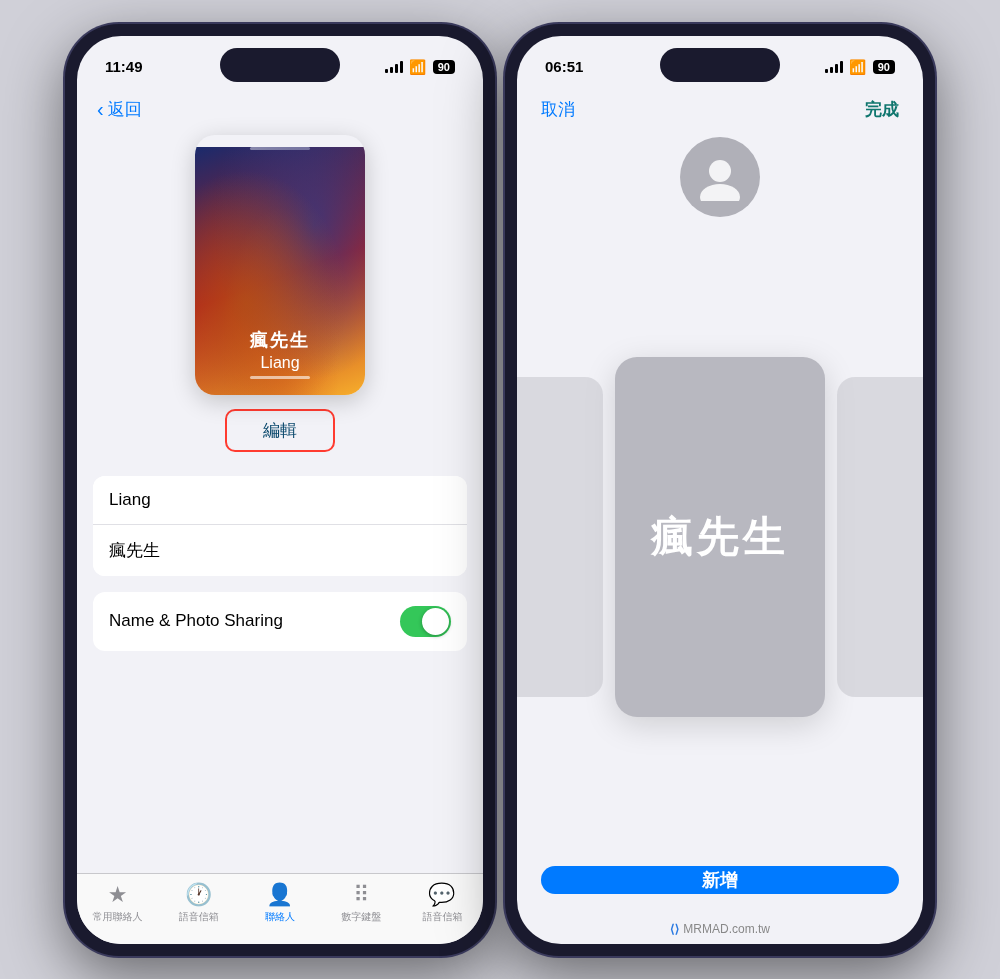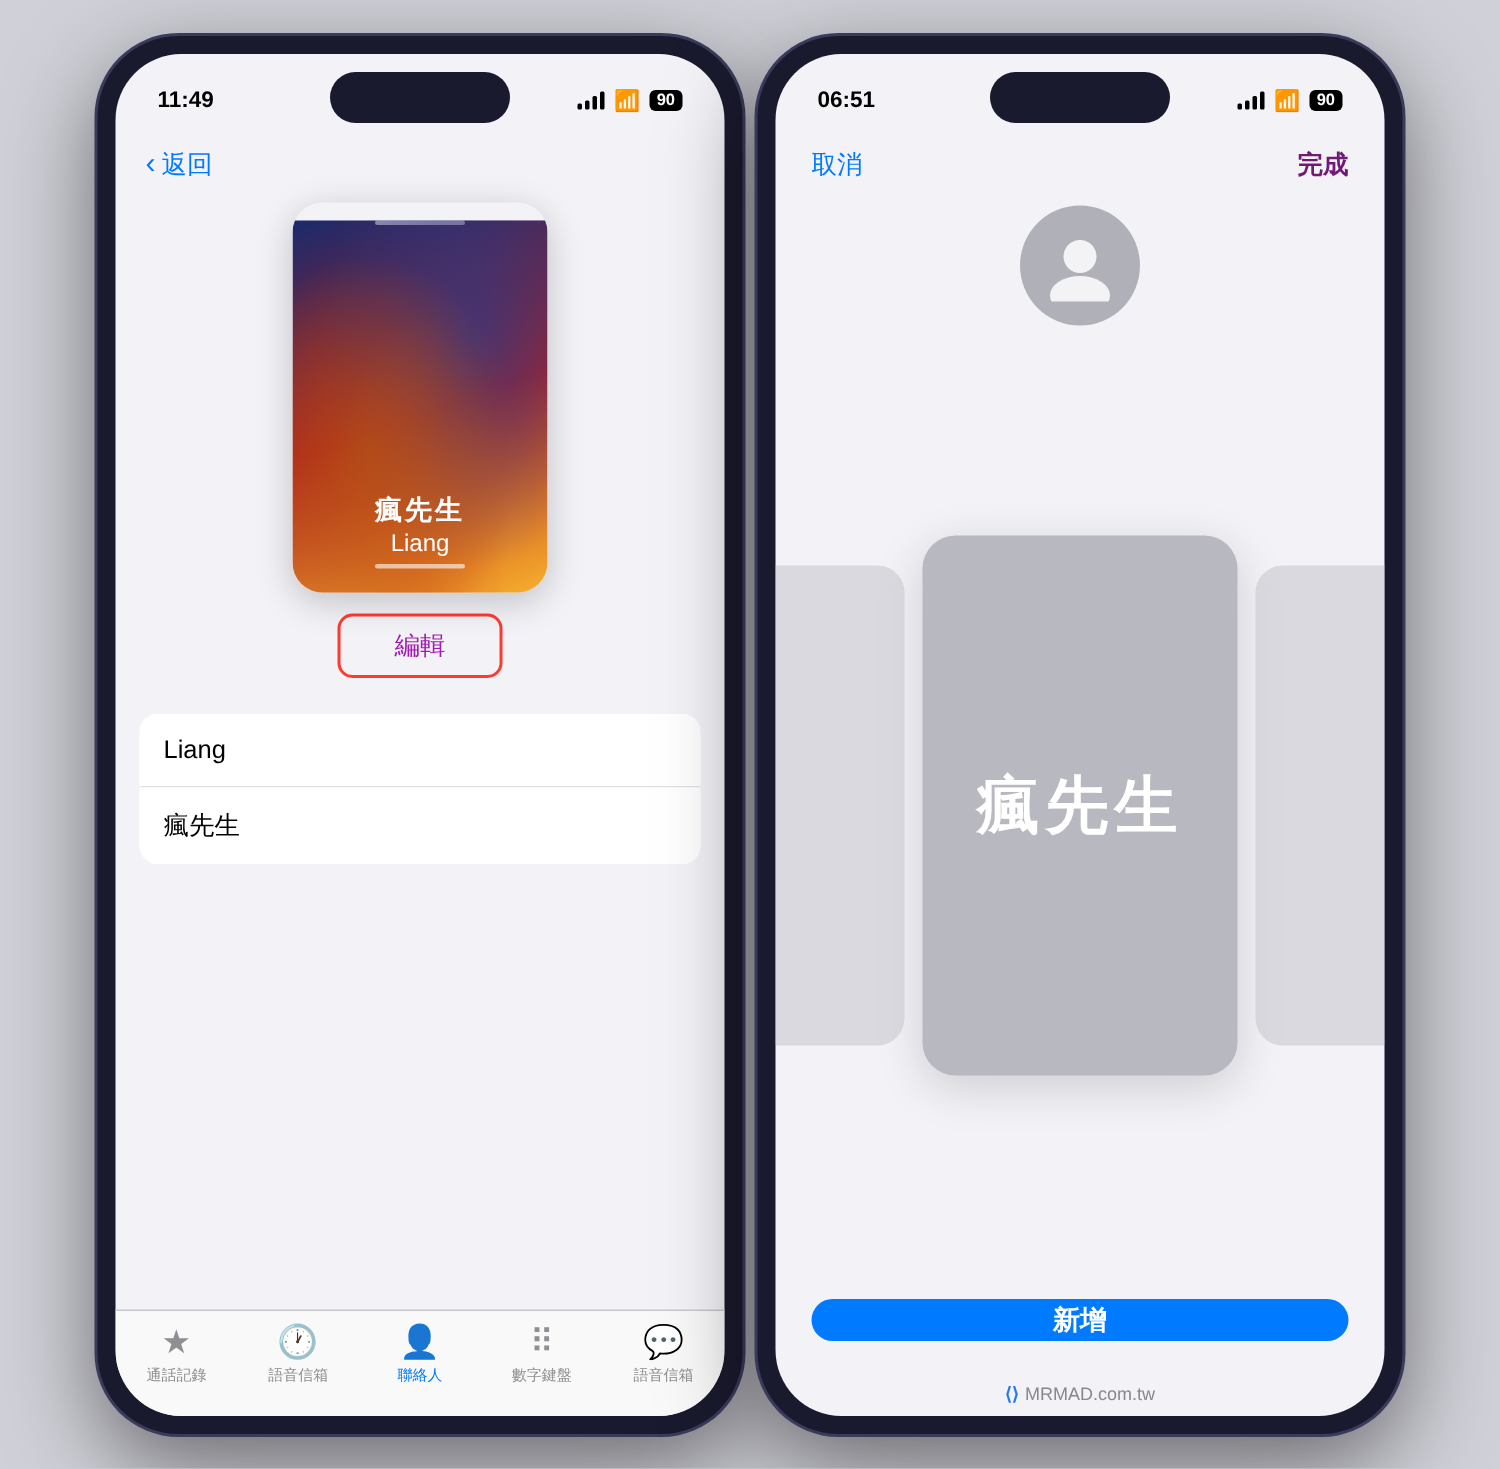--- a/index.html
+++ b/index.html
@@ -188,21 +188,21 @@
       margin: 12px auto 0;
     }
 
     .edit-btn-wrapper {
       margin-top: 14px;
     }
 
     .edit-btn {
       border: 2px solid #ff3b30;
       background: transparent;
-      color: #a21caf;
+      color: #0c4a6e;
       font-size: 17px;
       padding: 8px 36px;
       border-radius: 10px;
       cursor: pointer;
     }
 
     
     .settings-section {
       margin: 8px 16px;
       background: #fff;
@@ -309,21 +309,21 @@
       flex-shrink: 0;
     }
 
     .cancel-btn {
       color: #007AFF;
       font-size: 17px;
       cursor: pointer;
     }
 
     .done-btn {
-      color: #701a75;
+      color: #0f766e;
       font-size: 17px;
       font-weight: 600;
       cursor: pointer;
     }
 
     
     .avatar-area {
       display: flex;
       justify-content: center;
       padding: 12px 0 8px;
@@ -465,26 +465,34 @@
 
       <div class="settings-section">
         <div class="settings-row">
           <span class="settings-row-label">Liang</span>
         </div>
         <div class="settings-row">
           <span class="settings-row-label">瘋先生</span>
         </div>
       </div>
 
+      <div class="settings-section">
+        <div class="settings-row">
+          <span class="settings-row-label">Name &amp; Photo Sharing</span>
+          <div class="toggle">
+            <div class="toggle-knob"></div>
+          </div>
+        </div>
+      </div>
 
 
       <div class="tab-bar">
         <div class="tab-item">
           <span class="tab-icon">★</span>
-          <span class="tab-label">通話記錄</span>
+          <span class="tab-label">常用聯絡人</span>
         </div>
         <div class="tab-item">
           <span class="tab-icon">🕐</span>
           <span class="tab-label">語音信箱</span>
         </div>
         <div class="tab-item">
           <span class="tab-icon active">👤</span>
           <span class="tab-label active">聯絡人</span>
         </div>
         <div class="tab-item">

